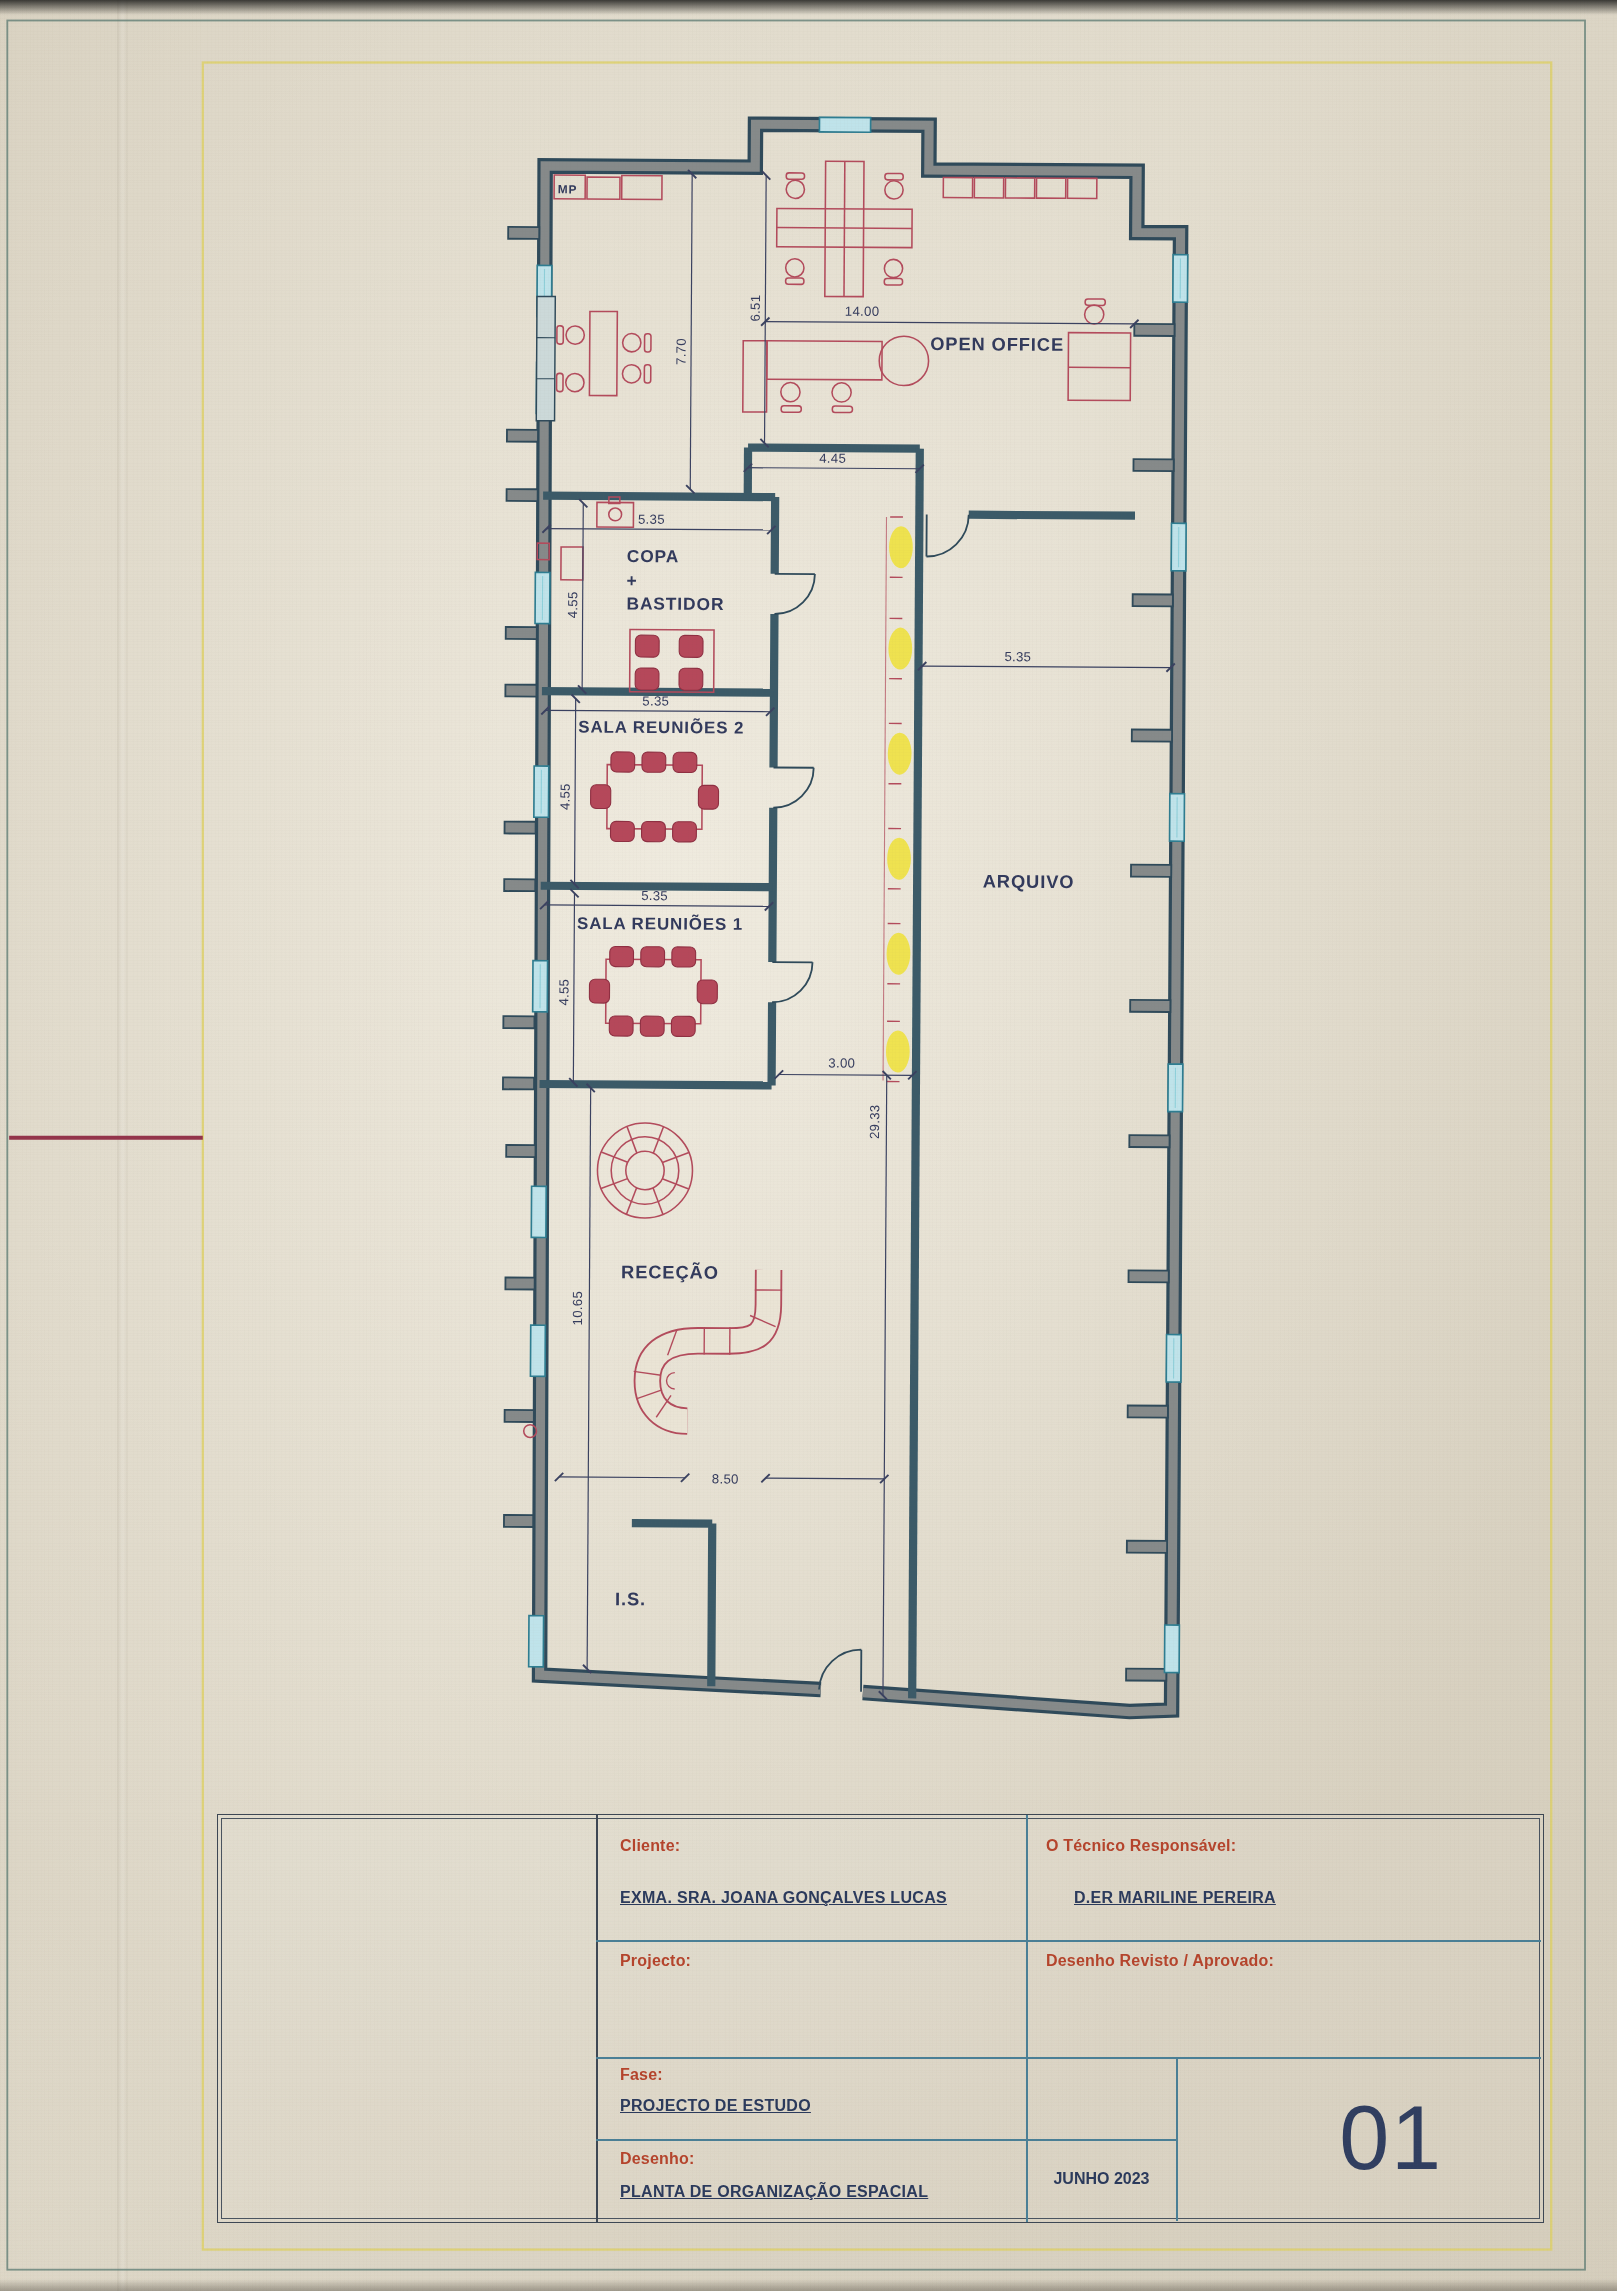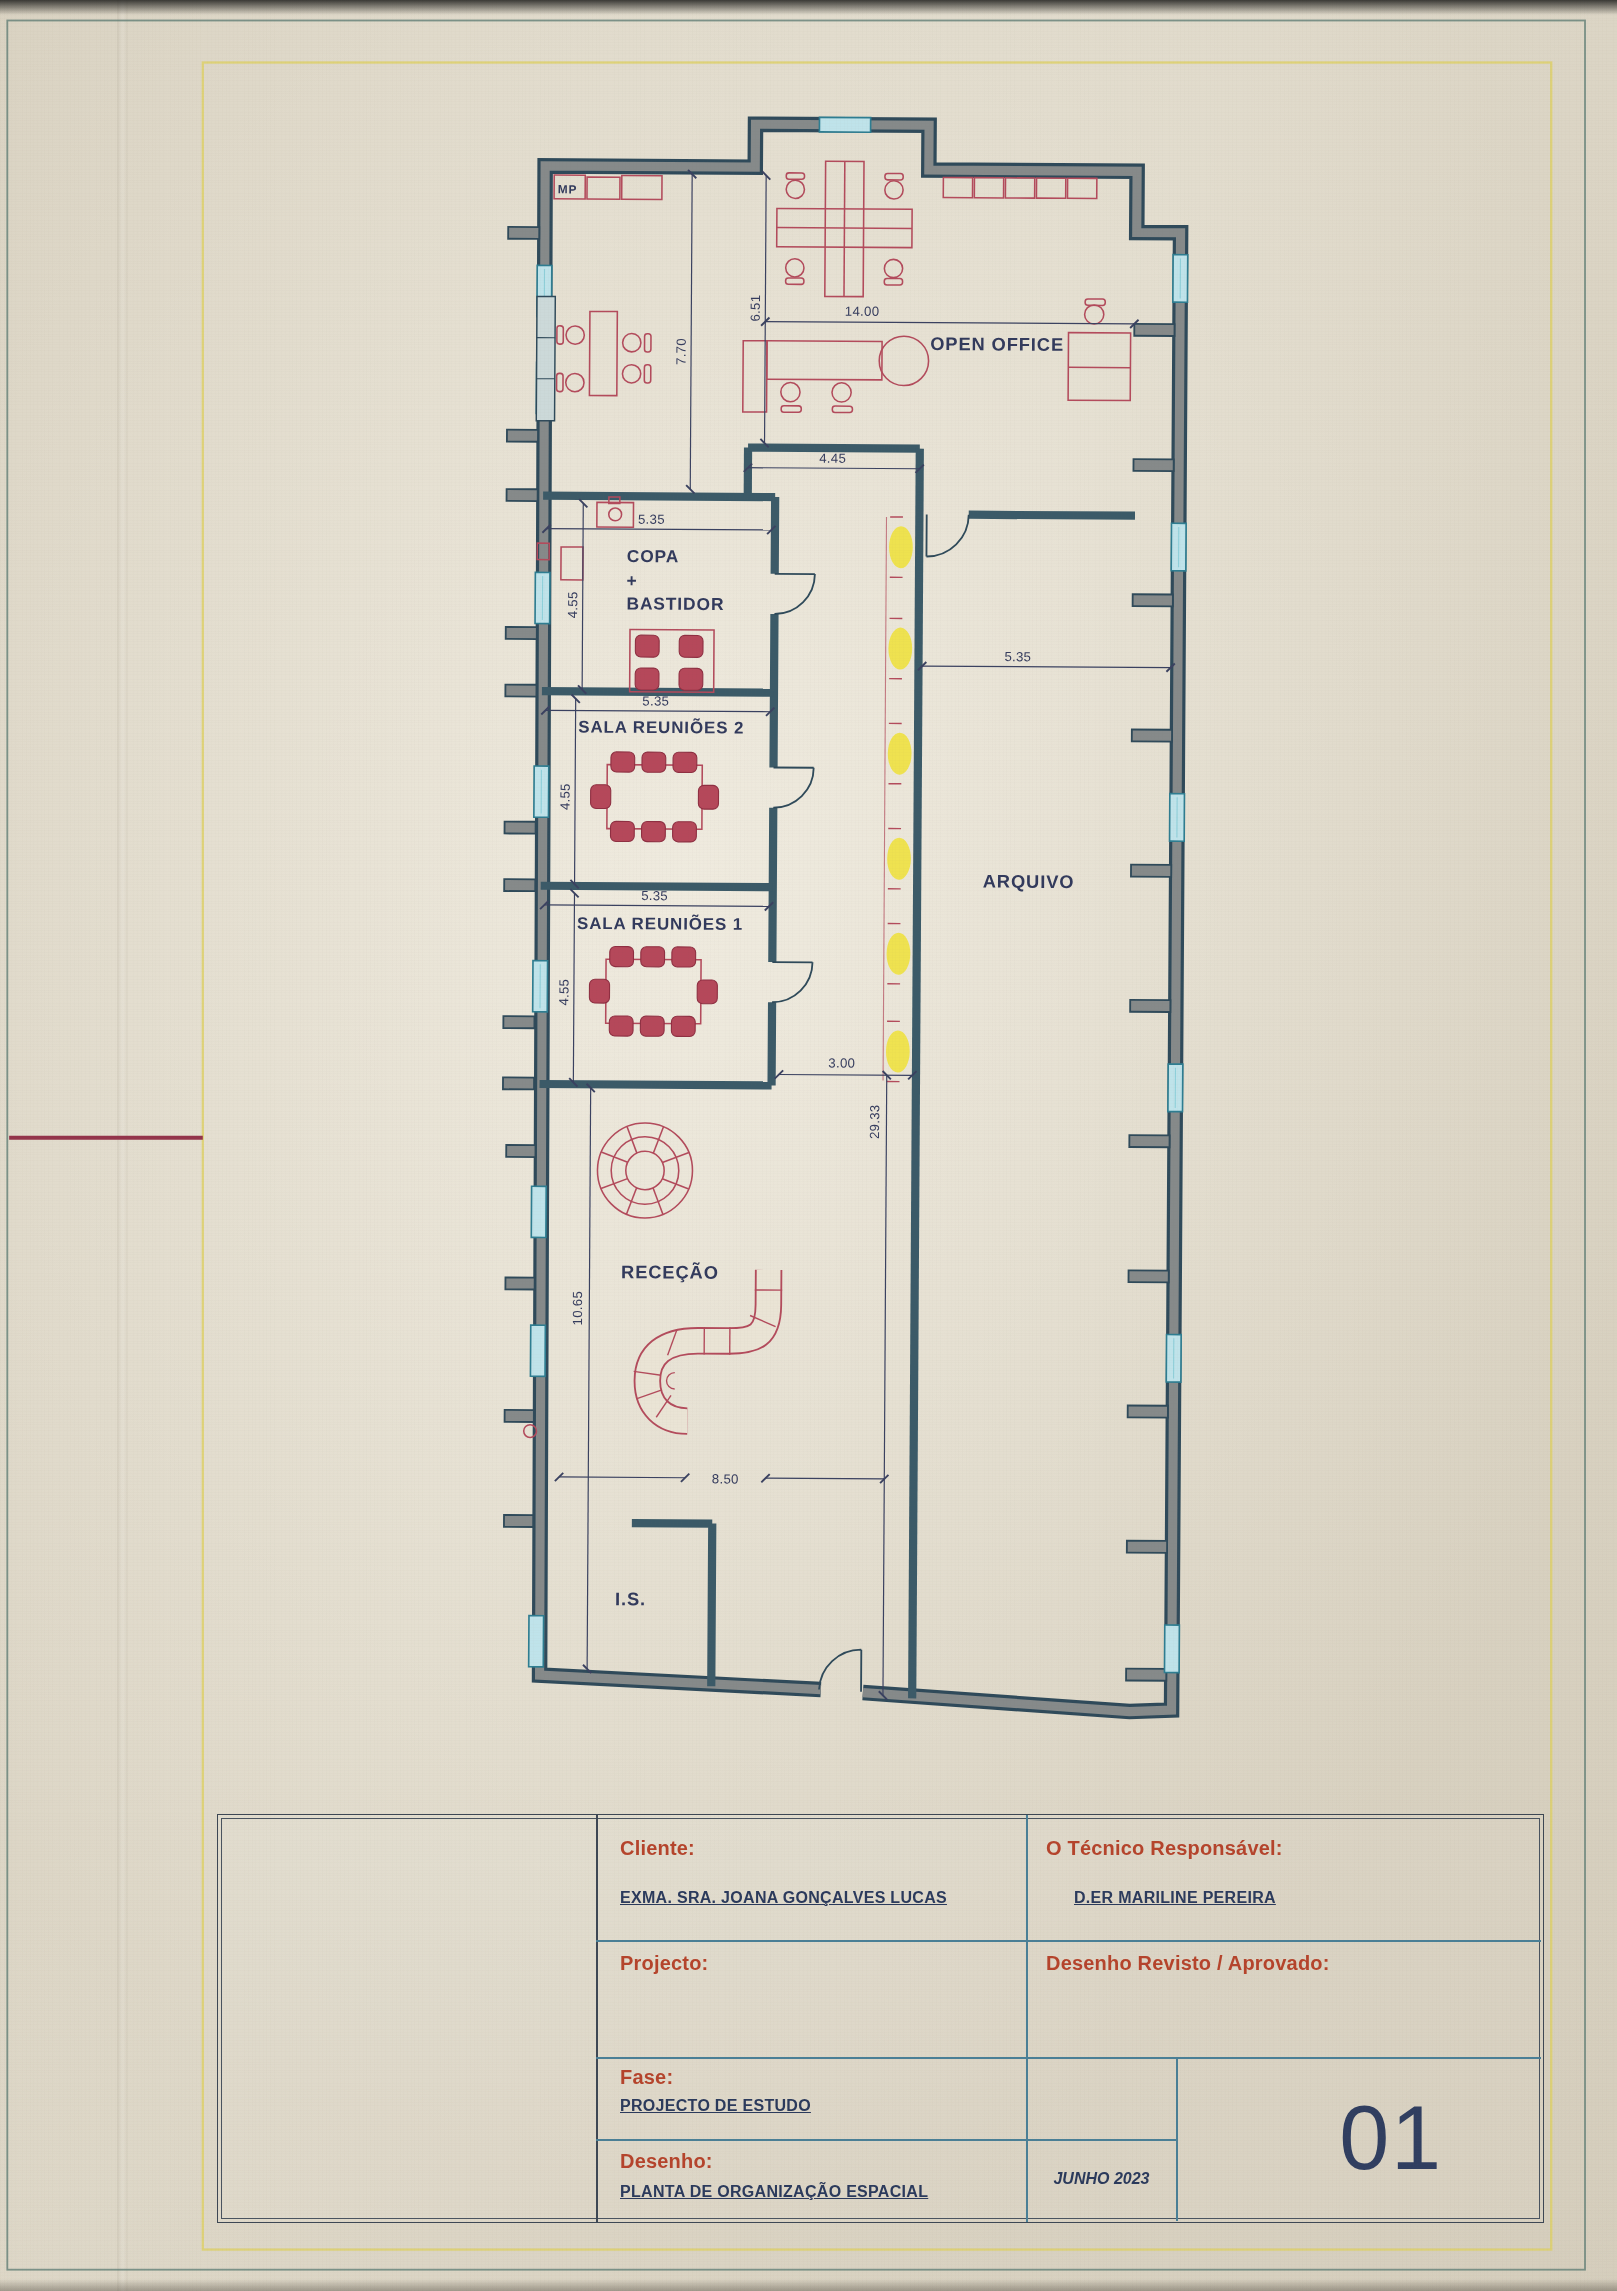--- a/index.html
+++ b/index.html
@@ -28,28 +28,28 @@
   svg text{font-family:"Liberation Sans", sans-serif;}
   .dimtxt{fill:#353c5e;font-size:14.5px;font-weight:400;letter-spacing:.3px;}
   .roomtxt{fill:#323a5c;font-weight:600;letter-spacing:1px;}
 
   
   .tblock{position:absolute;left:217px;top:1814px;width:1327px;height:409px;
     border:1.8px solid #3d4754; box-sizing:border-box; background:rgba(255,255,253,.06);}
   .tblock .inner{position:absolute;inset:2.7px;border:0.9px solid #49535f;pointer-events:none;}
   .gl{position:absolute;background:#4a7f96;}
   .gl.dark{background:#3d4754;}
-  .cell-label{position:absolute;color:#b5442c;font-size:20px;font-weight:700;letter-spacing:0.2px;}
+  .cell-label{position:absolute;color:#b5442c;font-size:16px;font-weight:700;letter-spacing:0.2px;}
   .cell-value{position:absolute;color:#2b3a5c;font-size:16px;font-weight:700;letter-spacing:0.3px;line-height:23px;text-decoration:underline;}
   .sheetno{position:absolute;left:958px;top:242px;width:430px;height:163px;
     display:flex;align-items:center;justify-content:center;
     font-size:90px;font-weight:500;color:#303e60;letter-spacing:1.8px;}
   .datecell{position:absolute;left:808px;top:324px;width:151px;height:80px;
     display:flex;align-items:center;justify-content:center;
-    color:#2b3a5c;font-size:16px;font-weight:700;font-style:italic;}
+    color:#2b3a5c;font-size:16px;font-weight:700;}
   .sigcell{position:absolute;left:0;top:0;width:378px;height:406px;}
 </style>
 </head>
 <body>
 
 <div class="stage">
   <div class="paper-tone"></div>
   <div class="crease"></div>
 
   <svg width="1617" height="2292" viewBox="0 0 1770 2508" style="position:absolute;left:0;top:0">

